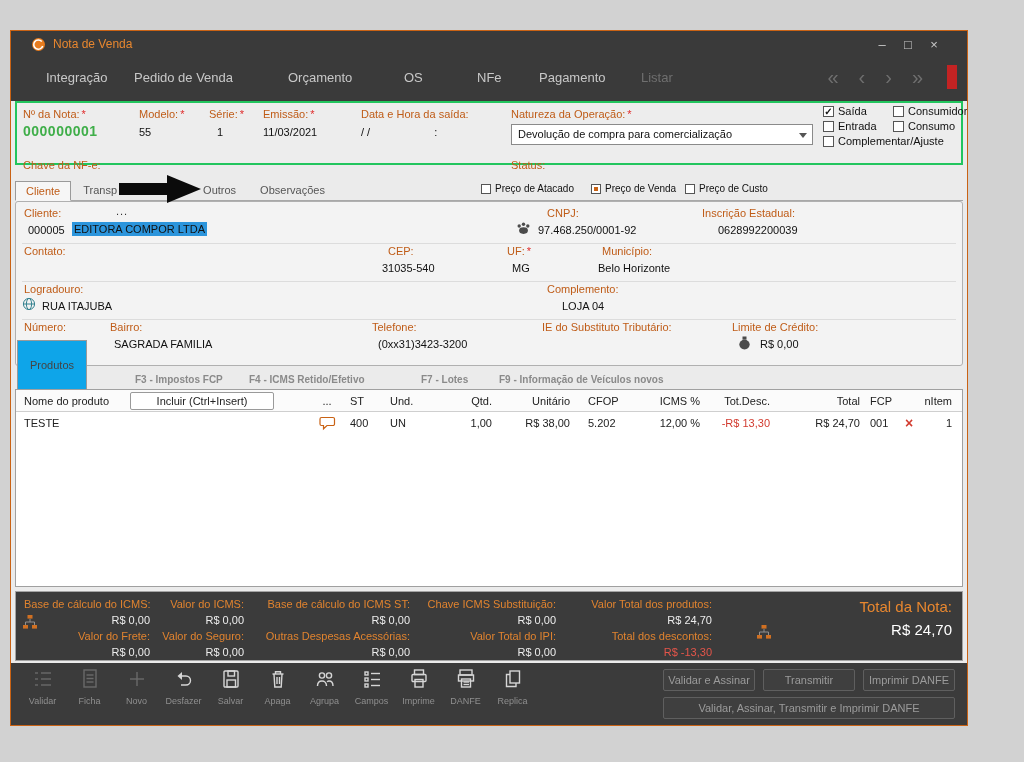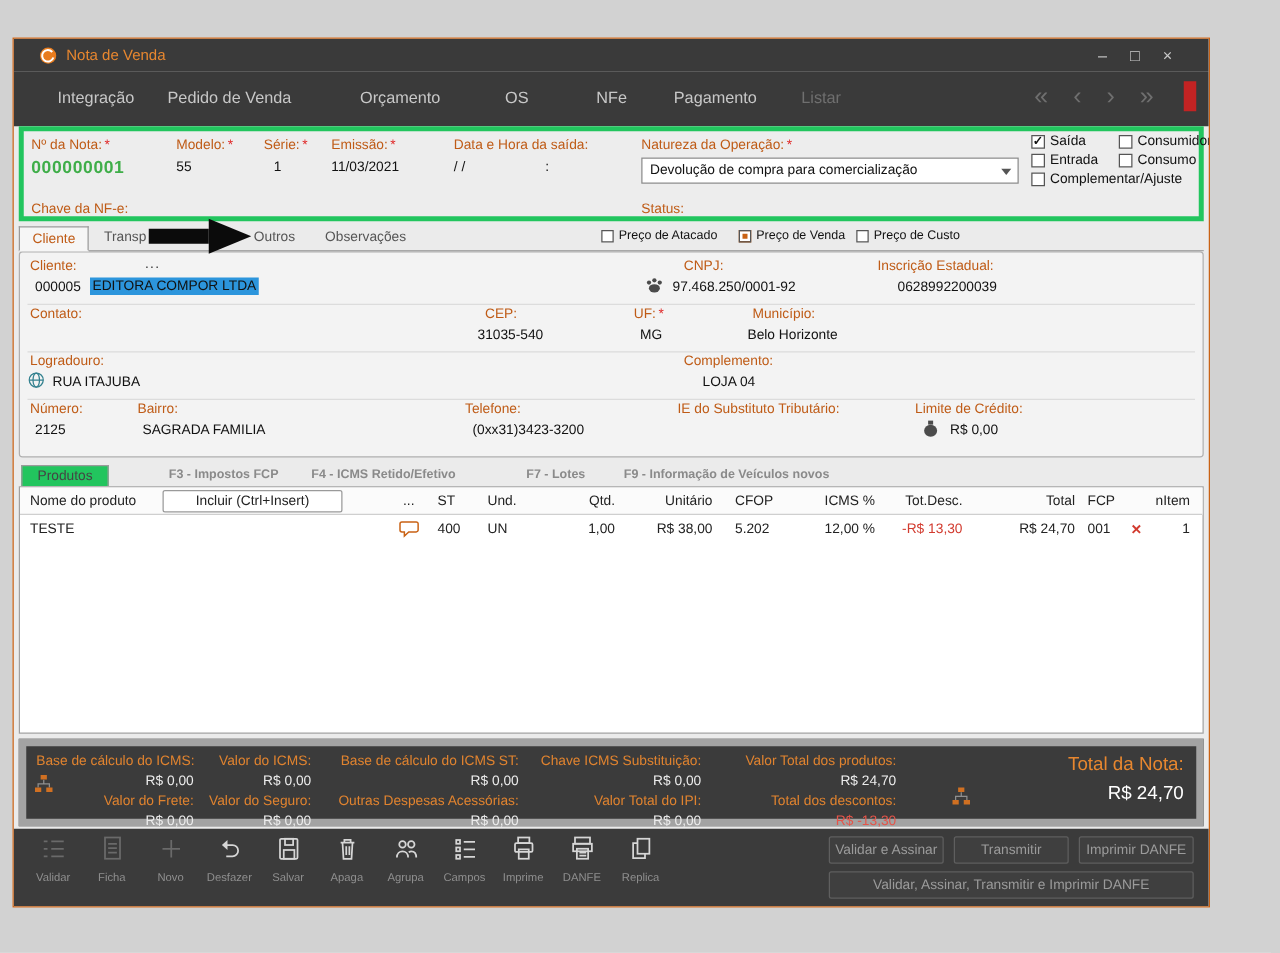--- a/index.html
+++ b/index.html
@@ -15,21 +15,21 @@
 
   
   .menubar{position:absolute;left:0;top:26px;right:0;height:44px;background:#3a3a3a}
   .menu-item{position:absolute;top:13px;font-size:13px;color:#c8c8c8;white-space:nowrap;cursor:default}
   .menu-item.disabled{color:#6f6f6f}
   .navbox{position:absolute;right:10px;top:8px;display:flex;align-items:center;gap:20px}
   .nav-arrow{color:#6f6f6f;font-size:20px;line-height:22px}
   .red-bar{width:10px;height:24px;background:#c32323;margin-left:4px}
 
   
-  .header-panel{position:absolute;left:4px;top:70px;right:4px;height:76px;background:#ededed;border:4px solid #22c55e}
+  .header-panel{position:absolute;left:4px;top:70px;right:4px;height:64px;background:#ededed;border:2px solid #22c55e}
   .fld{position:absolute;top:5px}
   .lb{font-size:11px;color:#bf5b16;white-space:nowrap}
   .req{color:#e02b2b;margin-left:2px}
   .vl{margin-top:6px;font-size:11px;color:#111;white-space:nowrap}
   .vl.green{color:#3fae49;font-weight:bold;font-size:14px;letter-spacing:.5px;margin-top:3px}
   .dropdown{position:relative;margin-top:4px;width:302px;height:21px;background:#fff;border:1px solid #8a8a8a;font-size:11px;line-height:19px;padding:0 20px 0 6px;color:#111;white-space:nowrap;overflow:hidden}
   .dd-arrow{position:absolute;right:5px;top:8px;width:0;height:0;border-left:4px solid transparent;border-right:4px solid transparent;border-top:5px solid #555}
   .chk{position:absolute;display:flex;align-items:center;white-space:nowrap}
   .box{display:inline-block;width:11px;height:11px;border:1px solid #555;background:#fff;margin-right:4px;position:relative;font-size:10px;line-height:9px;text-align:center;font-weight:bold;color:#111}
   .chk .cl{font-size:11px;color:#111}
@@ -49,21 +49,21 @@
   .cliente-panel{position:absolute;left:4px;top:170px;right:4px;height:165px;background:#f3f3f3;border:1px solid #b0b0b0;border-radius:3px}
   .cp{position:absolute;font-size:11px;white-space:nowrap}
   .cp.lab{color:#bf5b16}
   .cp.val{color:#111}
   .divider{position:absolute;left:6px;right:6px;height:1px;background:#dcdcdc}
   .sel-text{background:#2c95dc;color:#fff;padding:1px 2px}
   .dots-btn{position:absolute;font-size:11px;color:#333;letter-spacing:1px;cursor:default}
 
   
   .prodrow{position:absolute;left:4px;top:338px;right:4px;height:20px}
-  .prodtab{position:absolute;left:2px;bottom:0;background:#22c55e;border:1px solid #9a9a9a;border-bottom:none;color:#444;font-size:11px;padding:2px 12px}
+  .prodtab{position:absolute;left:2px;bottom:0;background:#0ea5e9;border:1px solid #9a9a9a;border-bottom:none;color:#444;font-size:11px;padding:18px 12px}
   .hint{position:absolute;top:5px;font-size:10px;font-weight:bold;color:#8a8a8a;white-space:nowrap}
 
   
   .grid{position:absolute;left:4px;top:358px;right:4px;height:198px;background:#fff;border:1px solid #a0a0a0}
   .grid-header{position:relative;height:22px;border-bottom:1px solid #cfcfcf;background:#fbfbfb}
   .grid-row{position:relative;height:22px}
   .gc{position:absolute;top:0;height:22px;line-height:22px;font-size:11px;color:#222;white-space:nowrap}
   .gc.r{text-align:right}
   .c-nome{left:8px}
   .c-btn{left:114px;top:2px}
@@ -77,21 +77,21 @@
   .c-desc{left:690px;width:64px}
   .c-total{left:764px;width:80px}
   .c-fcp{left:854px;width:26px}
   .c-x{left:884px;width:18px;text-align:center}
   .c-nitem{left:904px;width:32px}
   .incluir-btn{width:144px;height:18px;background:#fff;border:1px solid #9a9a9a;border-radius:2px;font-size:11px;line-height:16px;text-align:center;color:#222;cursor:default}
   .neg{color:#d23b2f}
   .del-x{color:#d23b2f;font-weight:bold;font-size:14px;cursor:default}
 
   
-  .totals{position:absolute;left:4px;top:560px;right:4px;height:70px;background:#3b3b3b;border:6px solid #a3a3a3}
+  .totals{position:absolute;left:4px;top:560px;right:4px;height:70px;background:#3b3b3b;border:1px solid #a3a3a3}
   .tcol{position:absolute;top:4px;text-align:right}
   .tcol .tl{font-size:11px;color:#e0832f;height:16px;line-height:16px;white-space:nowrap}
   .tcol .tv{font-size:11px;color:#ececec;height:16px;line-height:16px;white-space:nowrap}
   .tcol .tv.neg{color:#e5554a}
   .grand{position:absolute;right:10px;top:6px;text-align:right}
   .grand .gl{font-size:15px;color:#e8872f;white-space:nowrap}
   .grand .gv{font-size:15px;color:#fff;margin-top:6px}
   .net-icon{position:absolute}
 
   

